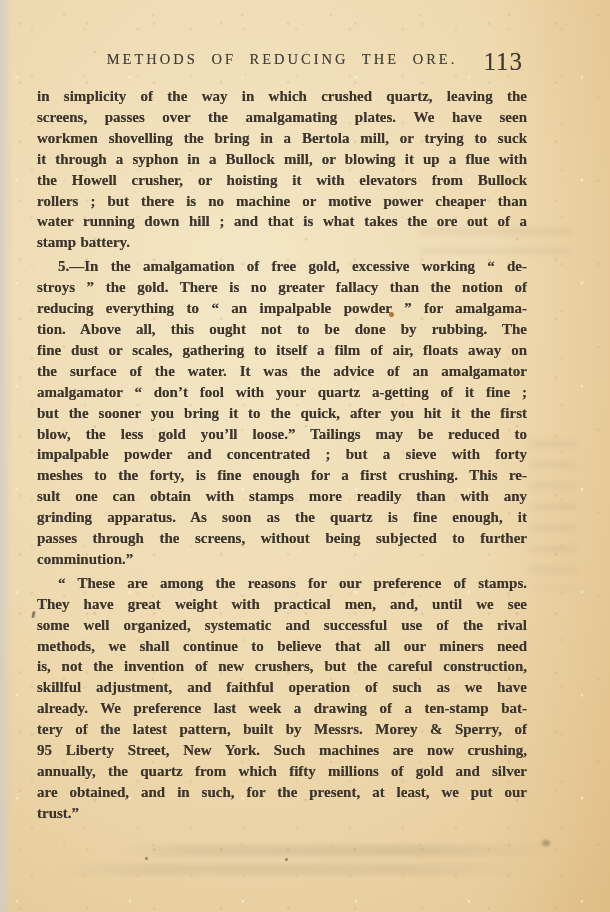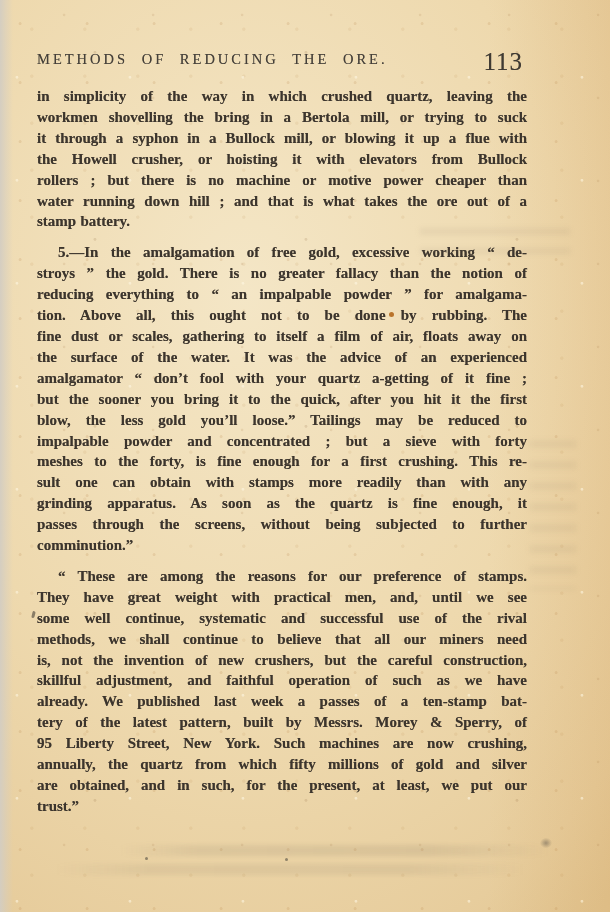--- a/index.html
+++ b/index.html
@@ -38,20 +38,21 @@
     position: absolute;
     top: 51px;
     left: 37px;
     width: 490px;
     height: 24px;
     color: #474038;
   }
   .head-title {
     position: absolute;
     left: 0; right: 0;
+    text-align: center;
     font-size: 14.5px;
     letter-spacing: 3px;
     word-spacing: 7px;
     color: #45403a;
     text-shadow: 0 0 0.6px rgba(62,56,48,0.55);
   }
   .head-pagenum {
     position: absolute;
     right: 4px;
     top: -3px;
@@ -65,21 +66,21 @@
     position: absolute;
     top: 86px;
     left: 37px;
     width: 490px;
     color: #3c352d;
     font-size: 15px;
     line-height: 20.9px;
     text-shadow: 0 0 0.6px rgba(60,53,45,0.55);
   }
   .para { margin: 0; font-weight: bold; }
-  .para.indent { margin-top: 10px; }
+  .para.indent { margin-top: 3px; }
   .line {
     text-align: justify;
     text-align-last: justify;
     text-justify: inter-word;
     word-spacing: 0.5px;
     white-space: normal;
   }
   .line.last { text-align-last: left; }
   .line.first-indent { text-indent: 21px; }
 
@@ -136,52 +137,53 @@
 <div class="page">
 
   <div class="running-head">
     <div class="head-title">METHODS OF REDUCING THE ORE.</div>
     <div class="head-pagenum">113</div>
   </div>
 
   <div class="text-block">
       <div class="para">
         <div class="line">in simplicity of the way in which crushed quartz, leaving the</div>
+        <div class="line">screens, passes over the amalgamating plates. We have seen</div>
         <div class="line">workmen shovelling the bring in a Bertola mill, or trying to suck</div>
         <div class="line">it through a syphon in a Bullock mill, or blowing it up a flue with</div>
         <div class="line">the Howell crusher, or hoisting it with elevators from Bullock</div>
         <div class="line">rollers ; but there is no machine or motive power cheaper than</div>
         <div class="line">water running down hill ; and that is what takes the ore out of a</div>
         <div class="line last">stamp battery.</div>
       </div>
       <div class="para indent">
         <div class="line first-indent">5.—In the amalgamation of free gold, excessive working “ de-</div>
         <div class="line">stroys ” the gold. There is no greater fallacy than the notion of</div>
         <div class="line">reducing everything to “ an impalpable powder ” for amalgama-</div>
         <div class="line">tion. Above all, this ought not to be done by rubbing. The</div>
         <div class="line">fine dust or scales, gathering to itself a film of air, floats away on</div>
-        <div class="line">the surface of the water. It was the advice of an experienced</div>
+        <div class="line">the surface of the water. It was the advice of an amalgamator</div>
         <div class="line">amalgamator “ don’t fool with your quartz a-getting of it fine ;</div>
         <div class="line">but the sooner you bring it to the quick, after you hit it the first</div>
         <div class="line">blow, the less gold you’ll loose.” Tailings may be reduced to</div>
         <div class="line">impalpable powder and concentrated ; but a sieve with forty</div>
         <div class="line">meshes to the forty, is fine enough for a first crushing. This re-</div>
         <div class="line">sult one can obtain with stamps more readily than with any</div>
         <div class="line">grinding apparatus. As soon as the quartz is fine enough, it</div>
         <div class="line">passes through the screens, without being subjected to further</div>
         <div class="line last">comminution.”</div>
       </div>
       <div class="para indent">
         <div class="line first-indent">“ These are among the reasons for our preference of stamps.</div>
         <div class="line">They have great weight with practical men, and, until we see</div>
-        <div class="line">some well continue, systematic and successful use of the rival</div>
+        <div class="line">some well organized, systematic and successful use of the rival</div>
         <div class="line">methods, we shall continue to believe that all our miners need</div>
         <div class="line">is, not the invention of new crushers, but the careful construction,</div>
         <div class="line">skillful adjustment, and faithful operation of such as we have</div>
-        <div class="line">already. We published last week a passes of a ten-stamp bat-</div>
+        <div class="line">already. We preference last week a drawing of a ten-stamp bat-</div>
         <div class="line">tery of the latest pattern, built by Messrs. Morey &amp; Sperry, of</div>
         <div class="line">95 Liberty Street, New York. Such machines are now crushing,</div>
         <div class="line">annually, the quartz from which fifty millions of gold and silver</div>
         <div class="line">are obtained, and in such, for the present, at least, we put our</div>
         <div class="line last">trust.”</div>
       </div>
     </div>
 
   <div class="rust-spot"></div>
   <div class="smudge"></div>

